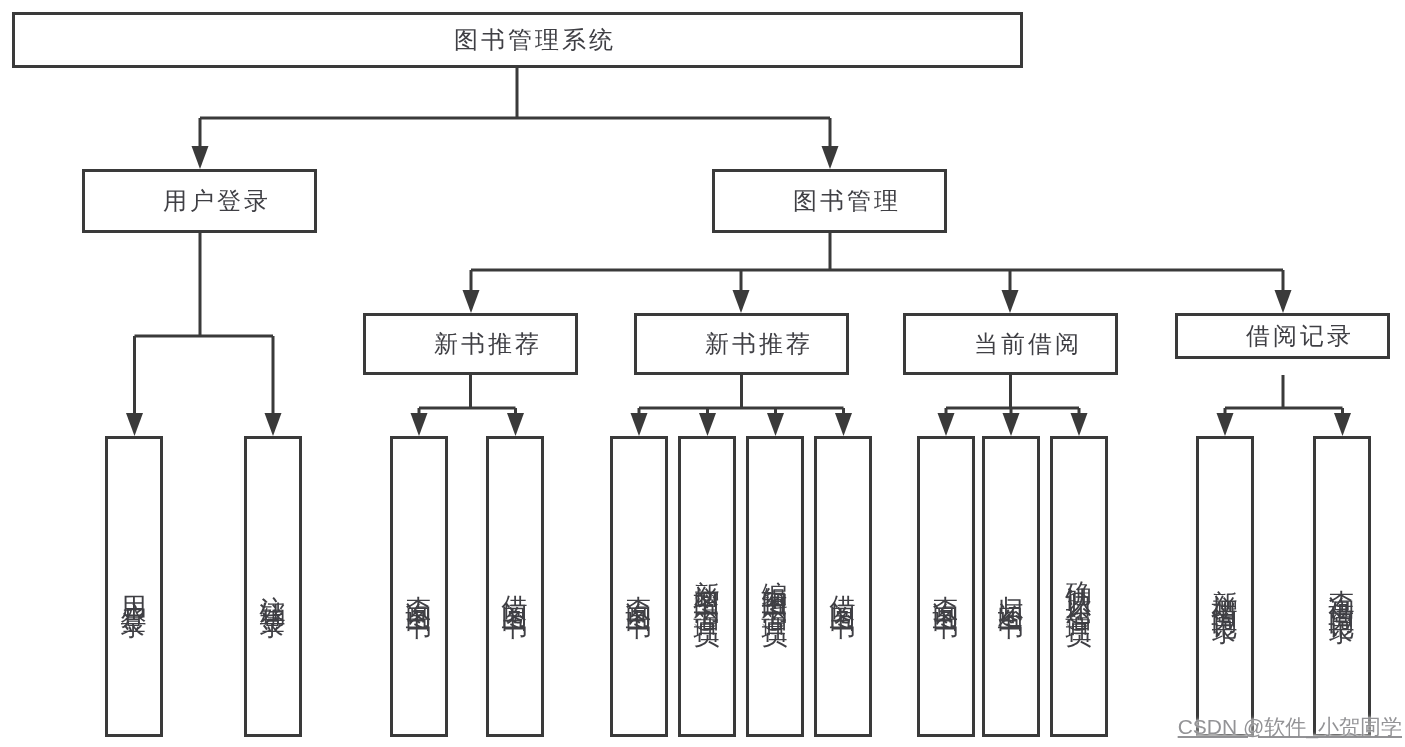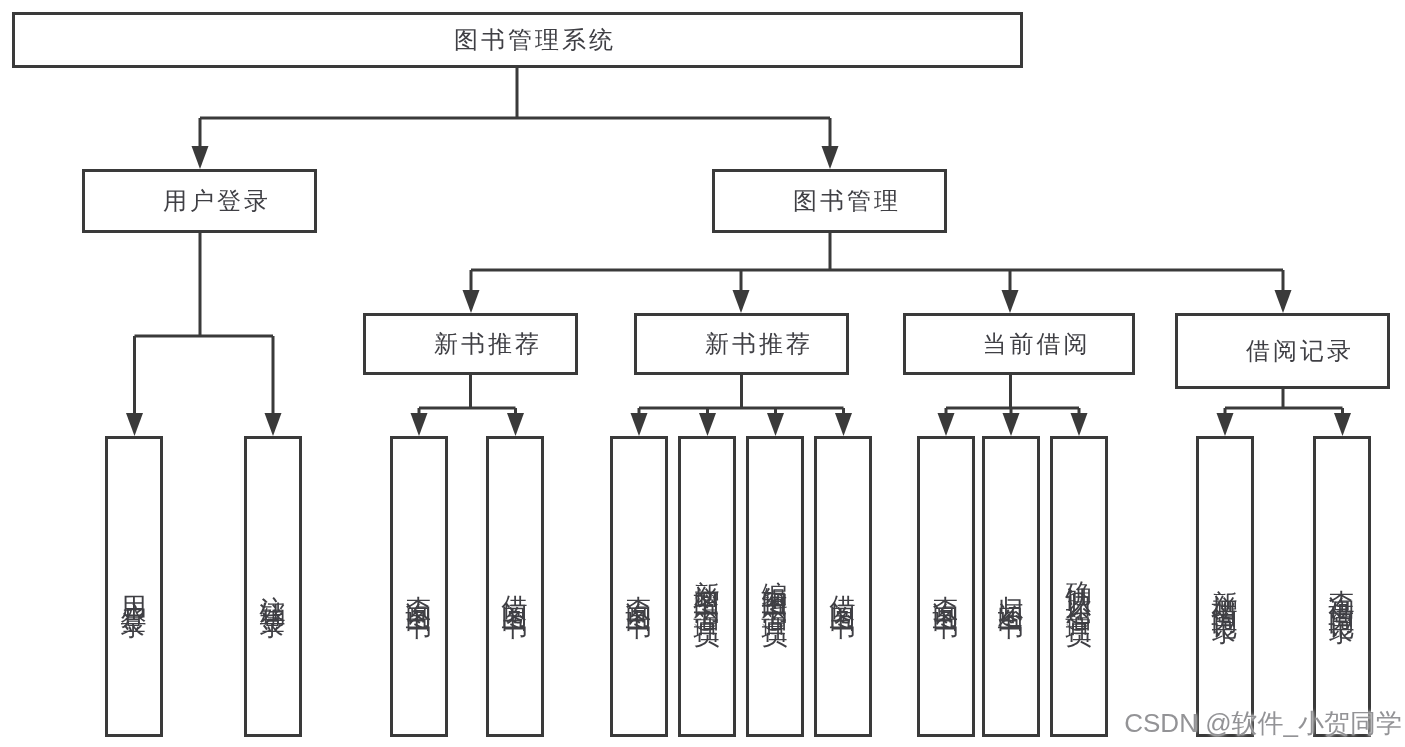--- a/index.html
+++ b/index.html
@@ -41,24 +41,25 @@
     font-size: 26px;
     letter-spacing: 6px;
     line-height: 1;
     text-align: center;
   }
   .watermark {
     position: absolute;
     right: 3px;
     bottom: 6px;
     z-index: 3;
-    font-size: 26px;
+    font-size: 21px;
     color: rgba(138, 138, 141, 0.92);
     text-shadow: 0 0 2px #ffffff, 0 0 4px #ffffff;
     white-space: nowrap;
+    text-decoration: underline;
   }
 </style>
 </head>
 <body>
 
 <div id="canvas">
 
   <svg id="connectors" viewBox="0 0 1405 747" xmlns="http://www.w3.org/2000/svg">
     <g stroke="#3a3a3a" stroke-width="3" fill="none">
 
@@ -99,22 +100,22 @@
     </g>
   </svg>
 
   <div class="box branch" style="left:12px; top:12px; width:1011px; height:56px">图书管理系统</div>
 
   <div class="box branch" style="left:82px; top:169px; width:235px; height:64px">用户登录</div>
   <div class="box branch" style="left:712px; top:169px; width:235px; height:64px">图书管理</div>
 
   <div class="box branch" style="left:363px; top:313px; width:215px; height:62px">新书推荐</div>
   <div class="box branch" style="left:634px; top:313px; width:215px; height:62px">新书推荐</div>
-  <div class="box branch" style="left:903px; top:313px; width:232px; height:62px">当前借阅</div>
-  <div class="box branch" style="left:1175px; top:313px; width:215px; height:76px">借阅记录</div>
+  <div class="box branch" style="left:903px; top:313px; width:215px; height:62px">当前借阅</div>
+  <div class="box branch" style="left:1175px; top:313px; width:215px; height:46px">借阅记录</div>
 
   <div class="box leaf" style="left:105px; top:436px; width:58px; height:301px">用户登录</div>
   <div class="box leaf" style="left:244px; top:436px; width:58px; height:301px">注销登录</div>
 
   <div class="box leaf" style="left:390px; top:436px; width:58px; height:301px">查询图书</div>
   <div class="box leaf" style="left:486px; top:436px; width:58px; height:301px">借阅图书</div>
 
   <div class="box leaf" style="left:610px; top:436px; width:58px; height:301px">查询图书</div>
   <div class="box leaf" style="left:678px; top:436px; width:58px; height:301px">新增图书（管理员）</div>
   <div class="box leaf" style="left:746px; top:436px; width:58px; height:301px">编辑图书（管理员）</div>

